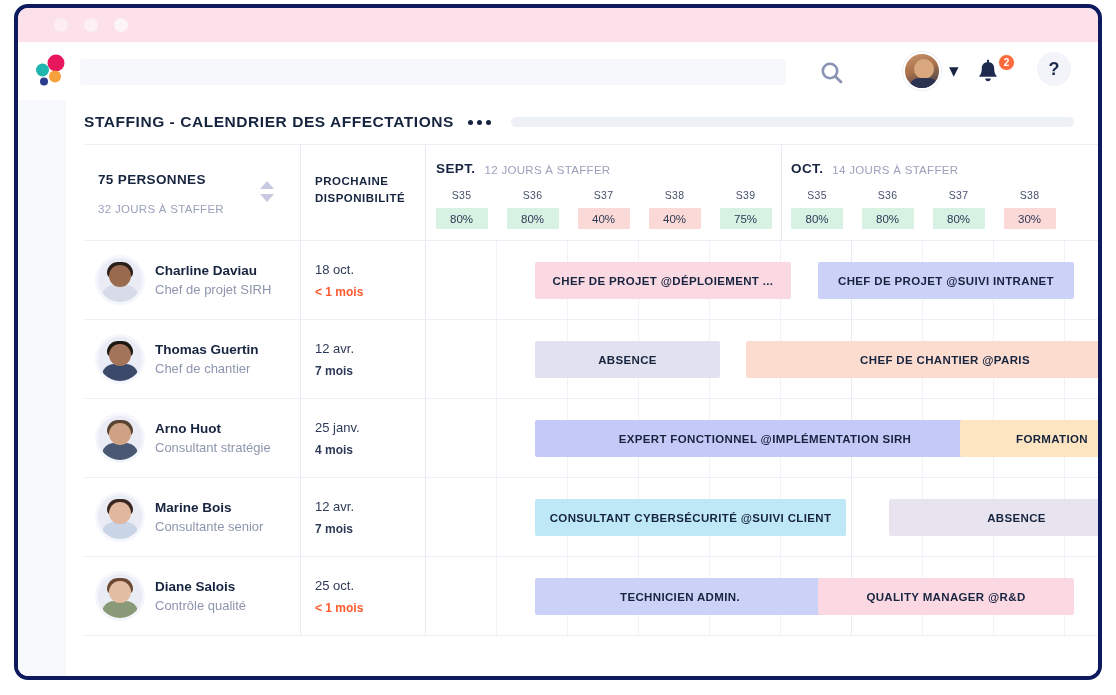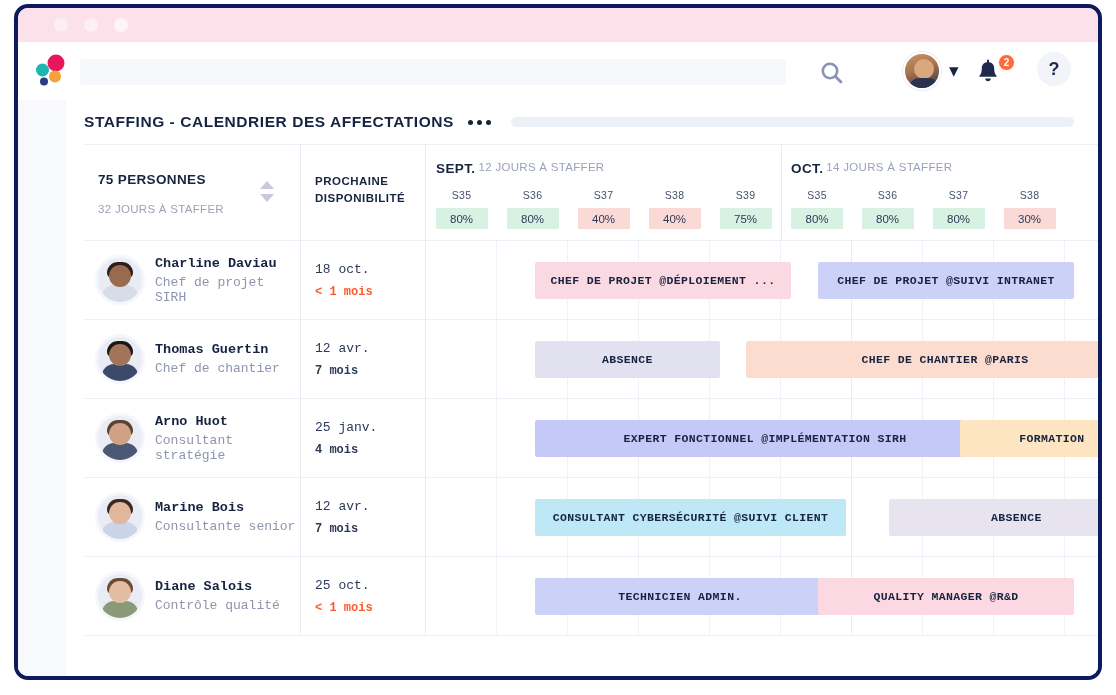--- a/index.html
+++ b/index.html
@@ -185,37 +185,37 @@
   .th-week .pct {
     margin-top: 7px; width: 52px; height: 21px;
     display: flex; align-items: center; justify-content: center;
     font-size: 11.5px; color: #2d3a57; border-radius: 1px;
   }
   .pct.good { background: #d7f2e2; }
   .pct.bad  { background: #fbd9d6; }
 
   .month-tag {
     position: absolute; top: 16px; left: 10px;
-    display: flex; align-items: flex-start; gap: 3px; white-space: nowrap;
+    display: flex; align-items: flex-end; gap: 9px; white-space: nowrap;
   }
   .month-tag .mname {
     font-size: 13.5px; font-weight: bold; letter-spacing: .4px; color: #16243f;
   }
   .month-tag .mdays {
     font-size: 11.5px; letter-spacing: .3px; color: #9aa1ba;
   }
   .month-sep { border-left: 1px solid #e9ebf4; }
 
   #thead-rule {
     position: absolute; left: 0; right: 0; top: 95px;
     height: 1px; background: #edeff6;
   }
 
   
-  #tbody { position: absolute; left: 0; top: 96px; right: 0; bottom: 0; font-family: Liberation Mono, monospace; }
+  #tbody { position: absolute; left: 0; top: 96px; right: 0; bottom: 0; }
   .prow { height: 79px; border-bottom: 1px solid #eef0f7; }
 
   .c-person {
     border-right: 1px solid #e9ebf4;
     display: flex; align-items: center; gap: 13px; padding-left: 14px;
   }
   .pav {
     width: 44px; height: 44px; border-radius: 50%;
     background: #e9ecf5; flex: 0 0 44px;
     box-shadow: 0 0 0 3px #f5f6fb;

